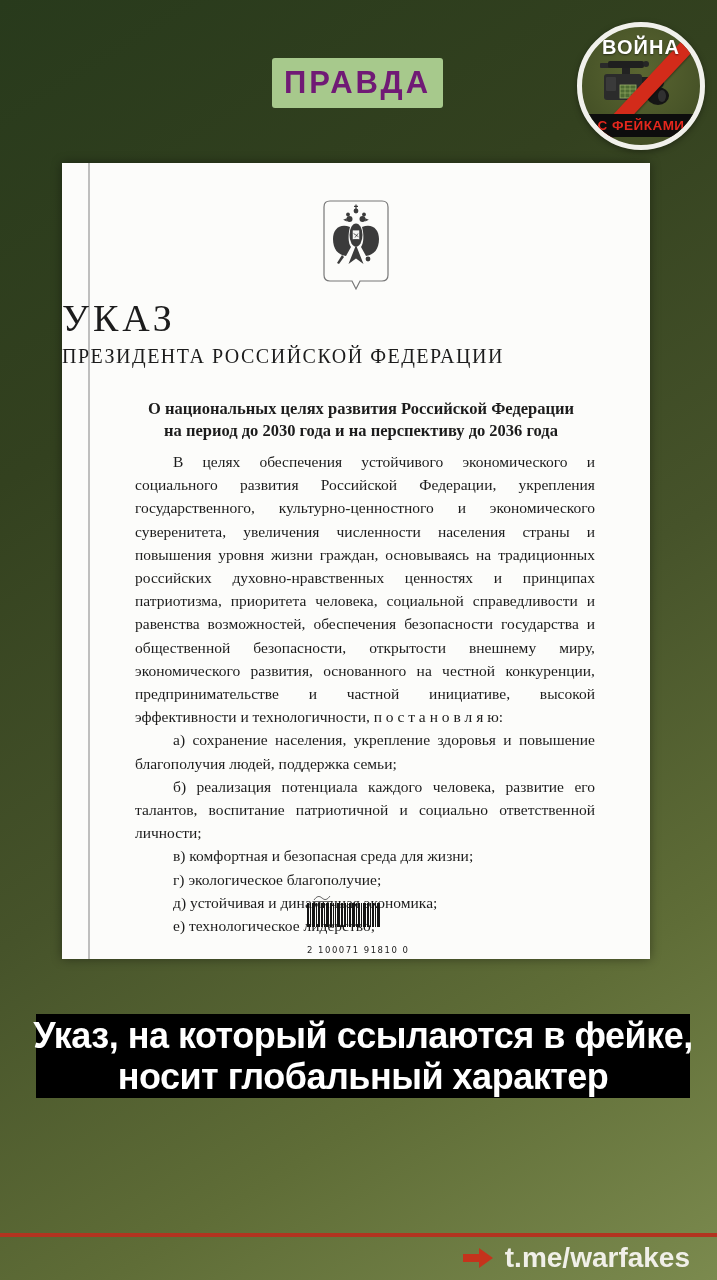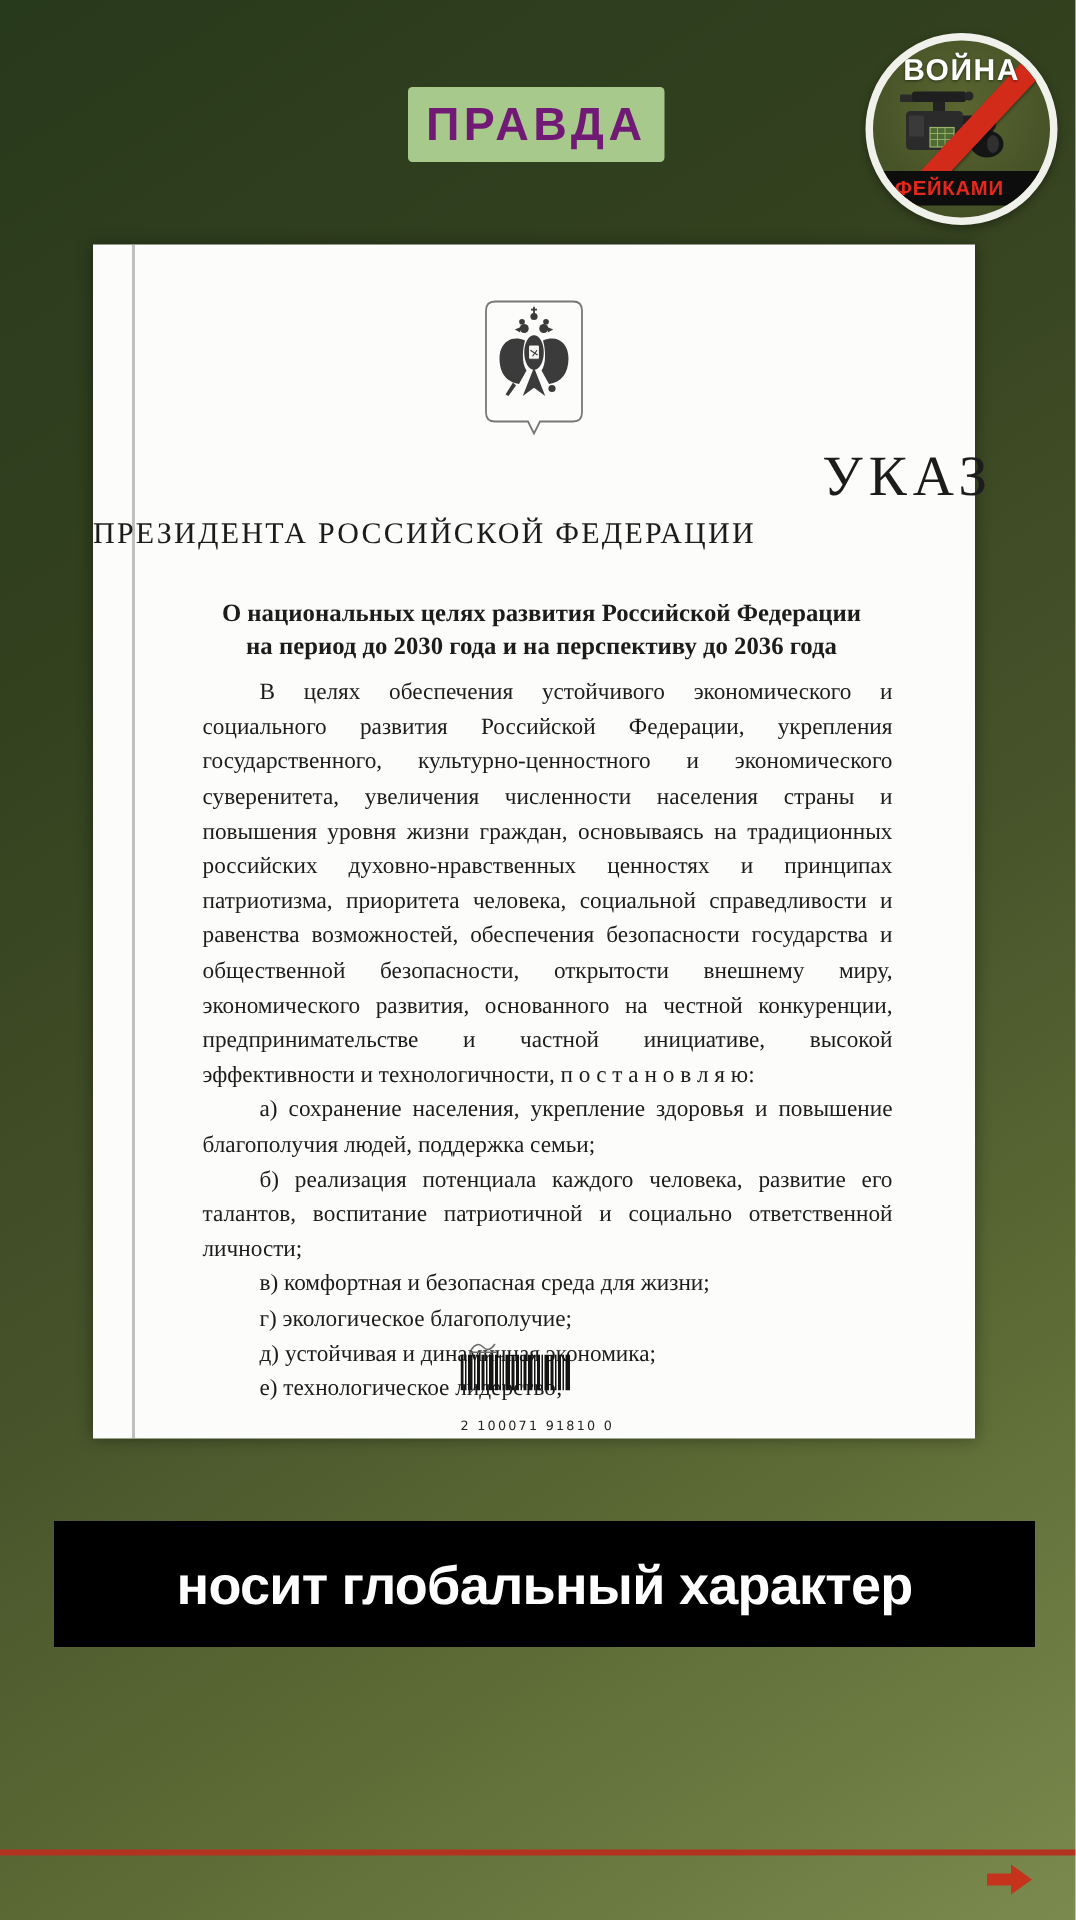--- a/index.html
+++ b/index.html
@@ -27,34 +27,34 @@
     text-shadow:0 1px 2px rgba(0,0,0,.5);z-index:4;
   }
   .logo-camera{position:absolute;left:10px;top:32px;z-index:1;}
   .logo-stripe{
     position:absolute;left:-14px;top:58px;width:152px;height:15px;
     background:#d32b1a;transform:rotate(-47deg);z-index:2;
     box-shadow:0 1px 2px rgba(0,0,0,.4);
   }
   .logo-band{
     position:absolute;left:0;right:0;bottom:8px;height:23px;background:#0d0d0d;
-    display:flex;align-items:center;z-index:3;
+    display:flex;align-items:center;justify-content:center;z-index:3;
   }
   .logo-band-text{color:#e5271d;font-weight:bold;font-size:13.5px;letter-spacing:.5px;}
   
   .page{
     position:absolute;left:62px;top:163px;width:588px;height:796px;
     background:#fcfcfa;box-shadow:0 0 10px rgba(0,0,0,.4);
     font-family:"Liberation Serif",serif;color:#1c1c1c;
   }
   .page-edge{position:absolute;left:26px;top:0;width:2px;height:100%;background:#8d8d8d;opacity:.55;}
   .emblem{position:absolute;top:36px;left:50%;transform:translateX(-50%);}
   .doc-type{
-    position:absolute;top:133px;left:0;width:100%;text-align:right;
-    font-size:38px;letter-spacing:4px;font-weight:500;margin-left:12px;
+    position:absolute;top:133px;left:0;width:100%;text-align:left;
+    font-size:38px;letter-spacing:4px;font-weight:500;
   }
   .doc-issuer{
     position:absolute;top:182px;left:0;width:100%;text-align:left;
     font-size:20px;letter-spacing:1.5px;
   }
   .doc-title{
     position:absolute;top:235px;left:60px;right:50px;text-align:center;
     font-weight:bold;font-size:16.5px;line-height:22px;
   }
   .doc-body{
@@ -162,21 +162,23 @@
       <path d="M3 7 Q7 1 11 5 T19 3 M2 8.5 H20" stroke="#6a6a6a" stroke-width="1" fill="none"></path>
     </svg>
     <svg width="74" height="24" viewBox="0 0 74 24">
       <path fill="#141414" d="M0 0h2v24h-2z M3 0h1v24h-1z M5 0h3v24h-3z M9 0h1v24h-1z M11 0h2v24h-2z M14 0h2v24h-2z M17 0h1v24h-1z M19 0h3v24h-3z M23 0h2v24h-2z M26 0h1v24h-1z M28 0h1v24h-1z M30 0h3v24h-3z M34 0h2v24h-2z M37 0h2v24h-2z M40 0h1v24h-1z M42 0h2v24h-2z M45 0h3v24h-3z M49 0h1v24h-1z M51 0h2v24h-2z M54 0h1v24h-1z M56 0h3v24h-3z M60 0h2v24h-2z M63 0h1v24h-1z M65 0h2v24h-2z M68 0h1v24h-1z M70 0h3v24h-3z"></path>
     </svg>
     <div class="barcode-digits">2 100071 91810  0</div>
   </div>
 </div>
 
 <div class="caption">
+  <div class="caption-line">Указ, на который ссылаются в фейке,</div>
   <div class="caption-line">носит глобальный характер</div>
 </div>
 
 <div class="footer-line"></div>
 <a class="footer-link" href="#">
   <svg width="34" height="22" viewBox="0 0 34 22">
     <path d="M2 7 H18 V1 L32 11 L18 21 V15 H2 Z" fill="#c5331c"></path>
   </svg>
+  <span>t.me/warfakes</span>
 </a>
 
 </body></html>

